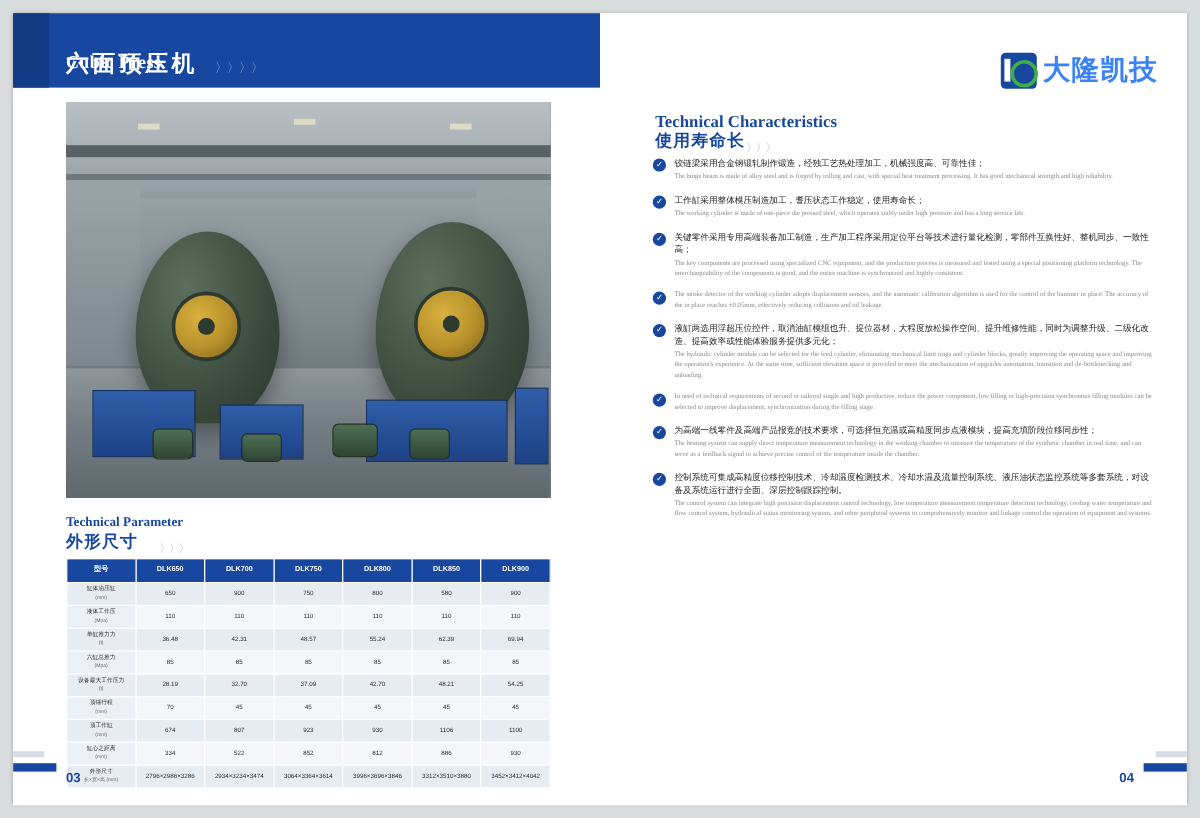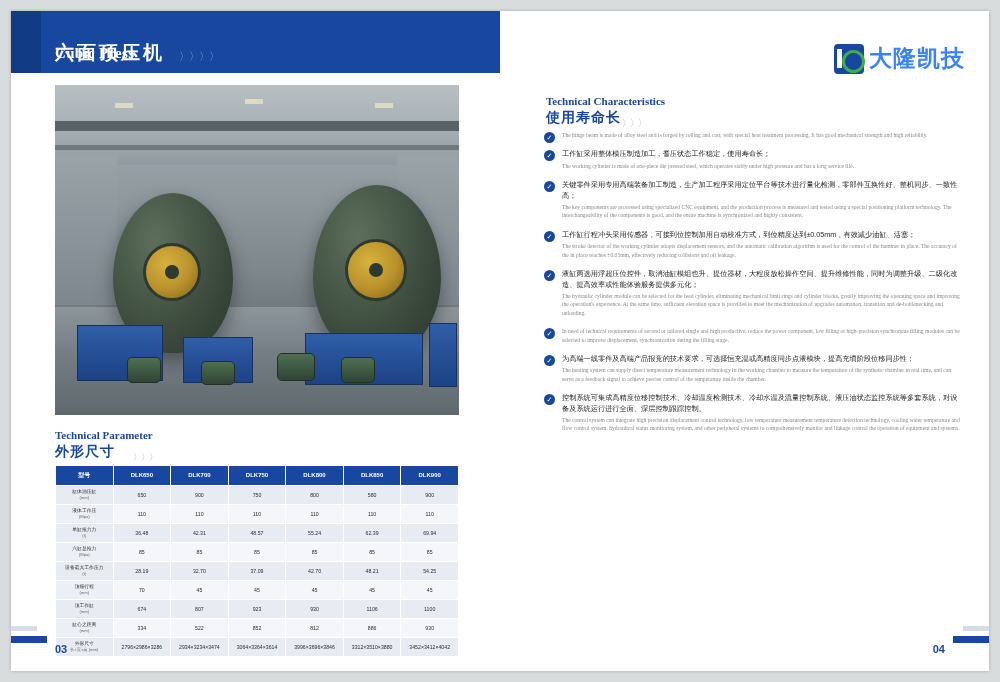--- a/index.html
+++ b/index.html
@@ -186,21 +186,21 @@
   .logo .mark:before {
     content:""; position:absolute; left:3px; top:5px;
     width:5px; height:19px; background:#ffffff;
   }
   .logo .name {
     color:#3b82f6; font-size:23px; font-weight:bold; letter-spacing:1px;
   }
   .r-title-en {
     position:absolute; left:46px; top:84px;
     color:#17479e; font-family:"Liberation Serif", serif;
-    font-size:11px; font-weight:bold;
+    font-size:14px; font-weight:bold;
   }
   .r-title-cn {
     position:absolute; left:46px; top:98px;
     color:#17479e; font-size:14px; font-weight:bold; letter-spacing:1px;
   }
   .r-arrows {
     position:absolute; left:122px; top:106px;
     color:#9fb4d8; font-size:9px; letter-spacing:-1px;
   }
   .feat-list {
@@ -422,35 +422,35 @@
       <div class="name">大隆凯技</div>
     </div>
 
     <div class="r-title-en">Technical Characteristics</div>
     <div class="r-title-cn">使用寿命长</div>
     <div class="r-arrows">〉〉〉</div>
 
     <div class="feat-list" id="feature-list">
         <div class="feat">
           <span class="check">✓</span>
+          <div class="cn">铰链梁采用合金钢锻轧制作锻造，经独工艺热处理加工，机械强度高、可靠性佳；</div>
           <div class="en">The hinge beam is made of alloy steel and is forged by rolling and cast, with special heat treatment processing. It has good mechanical strength and high reliability.</div>
         </div>
         <div class="feat">
           <span class="check">✓</span>
           <div class="cn">工作缸采用整体模压制造加工，耆压状态工作稳定，使用寿命长；</div>
           <div class="en">The working cylinder is made of one-piece die pressed steel, which operates stably under high pressure and has a long service life.</div>
         </div>
         <div class="feat">
           <span class="check">✓</span>
           <div class="cn">关键零件采用专用高端装备加工制造，生产加工程序采用定位平台等技术进行量化检测，零部件互换性好、整机同步、一致性高；</div>
           <div class="en">The key components are processed using specialized CNC equipment, and the production process is measured and tested using a special positioning platform technology. The interchangeability of the components is good, and the entire machine is synchronized and highly consistent.</div>
         </div>
         <div class="feat">
           <span class="check">✓</span>
-          <div class="cn">工作缸行程冲头采用传感器，可接到位控制加用自动校准方式，到位精度达到±0.05mm，有效减少油缸、活塞；</div>
           <div class="en">The stroke detector of the working cylinder adopts displacement sensors, and the automatic calibration algorithm is used for the control of the hammer in place. The accuracy of the in place reaches ±0.05mm, effectively reducing collisions and oil leakage.</div>
         </div>
         <div class="feat">
           <span class="check">✓</span>
           <div class="cn">液缸两选用浮超压位控件，取消油缸模组也升、提位器材，大程度放松操作空间、提升维修性能，同时为调整升级、二级化改造、提高效率或性能体验服务提供多元化；</div>
           <div class="en">The hydraulic cylinder module can be selected for the feed cylinder, eliminating mechanical limit rings and cylinder blocks, greatly improving the operating space and improving the operation's experience. At the same time, sufficient elevation space is provided to meet the mechanization of upgrades automation, transition and de-bottlenecking and unloading.</div>
         </div>
         <div class="feat">
           <span class="check">✓</span>
           <div class="en">In need of technical requirements of second or tailored single and high productive, reduce the power component, low filling or high-precision synchronous filling modules can be selected to improve displacement, synchronization during the filling stage.</div>

